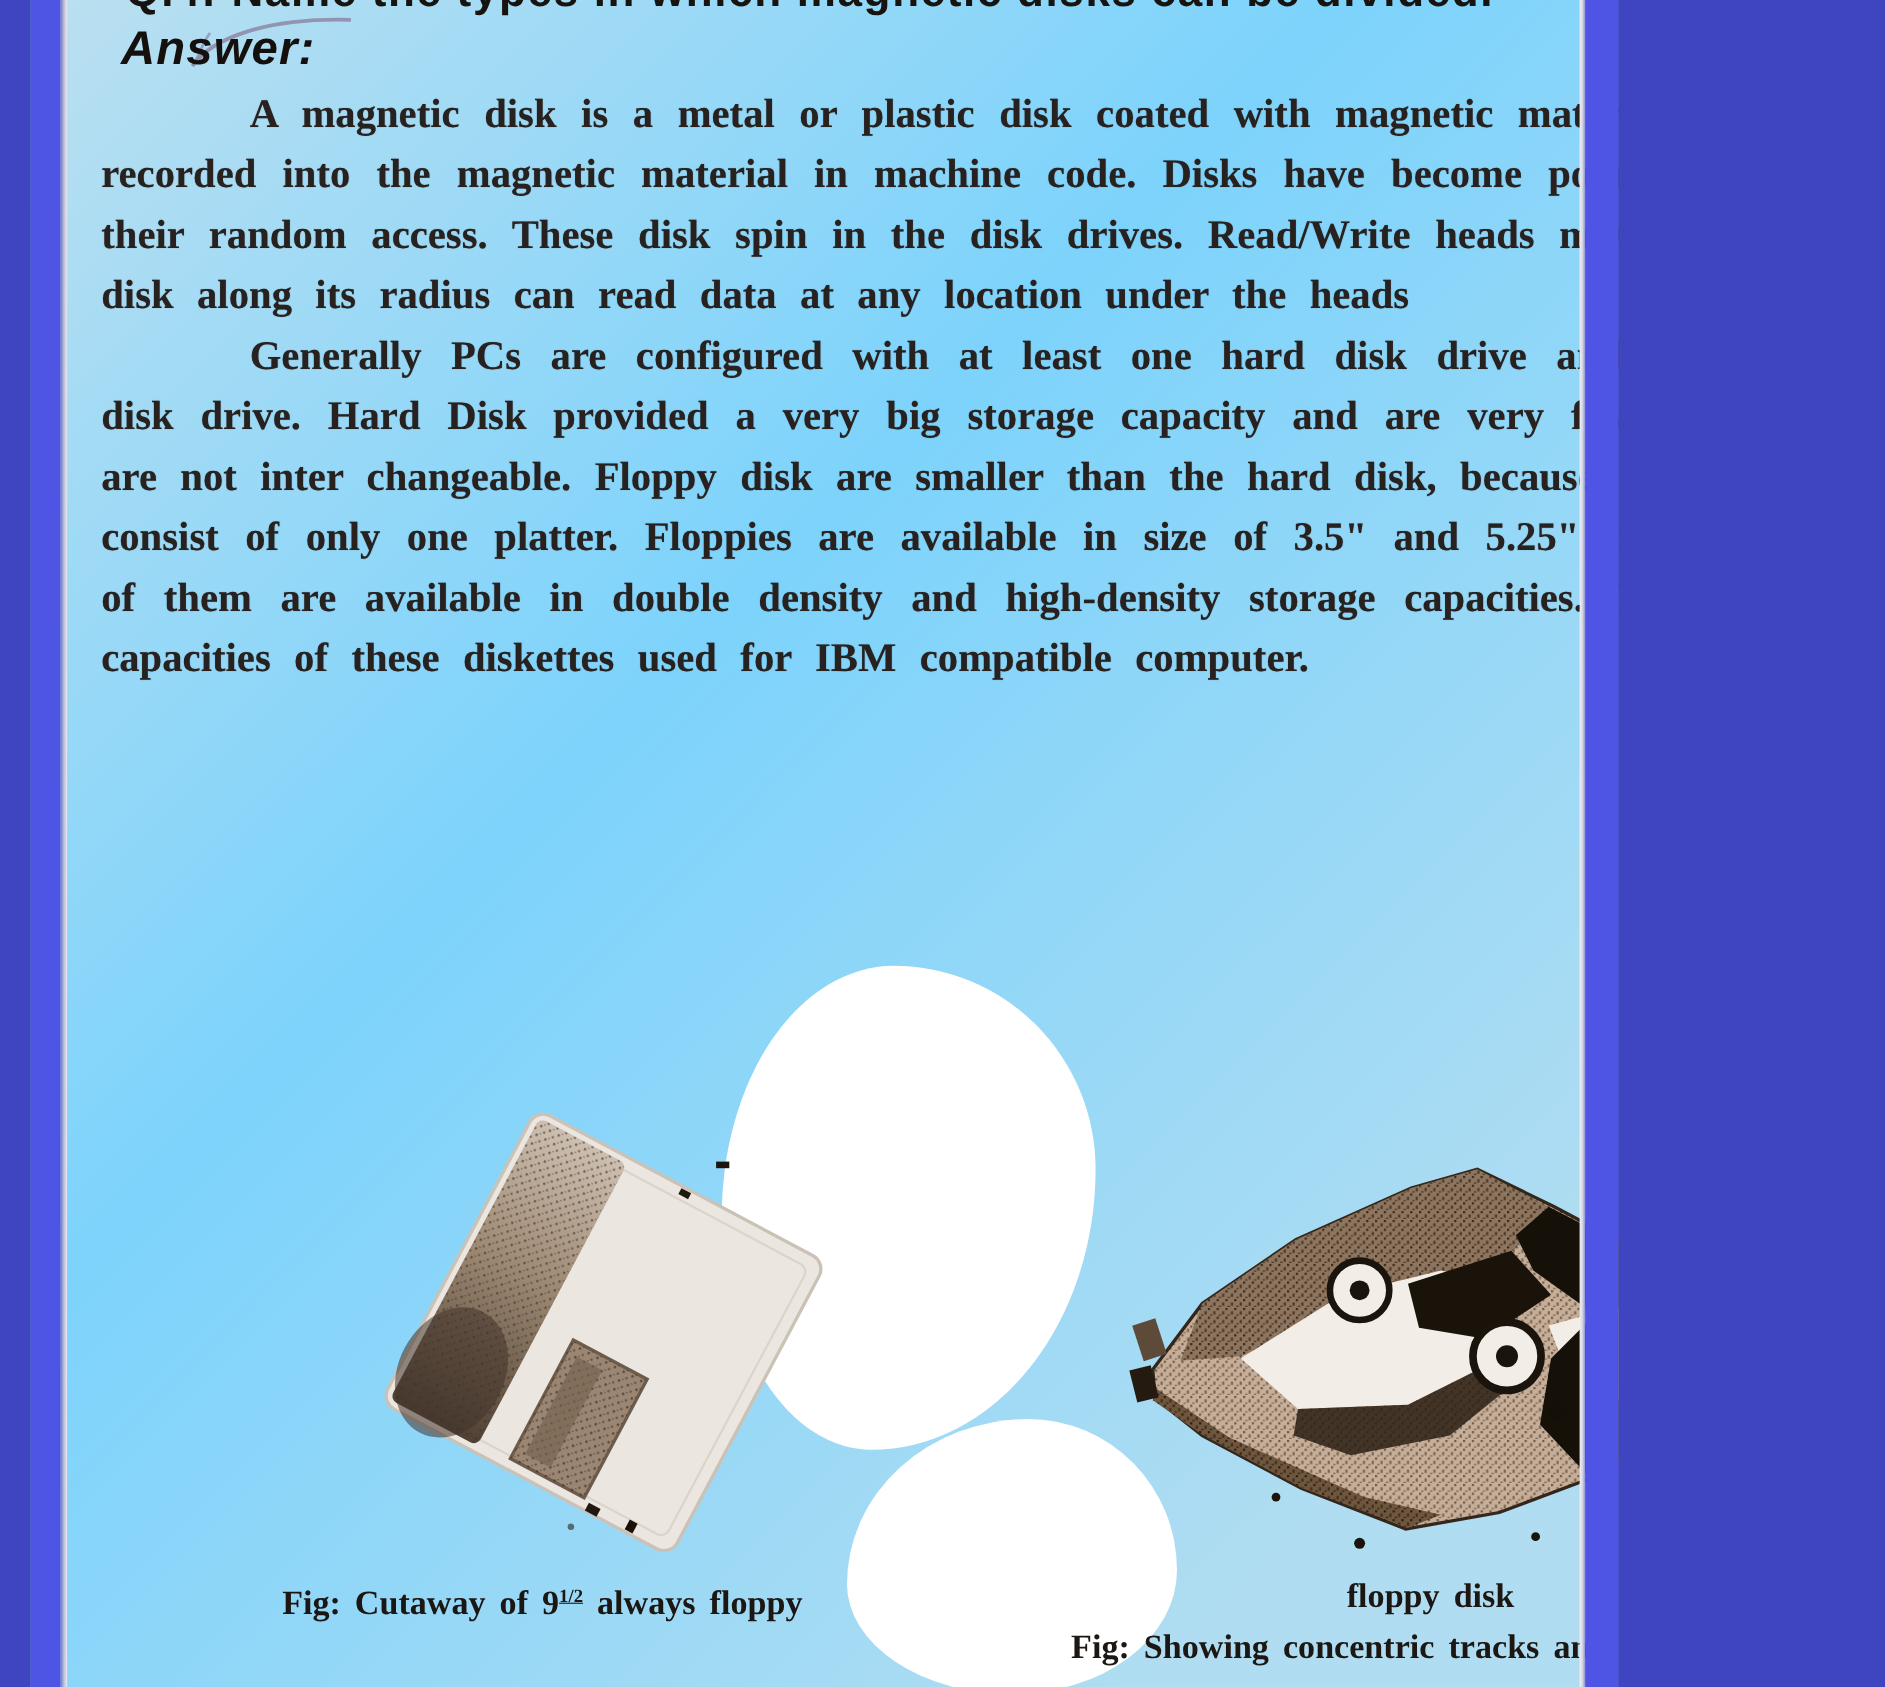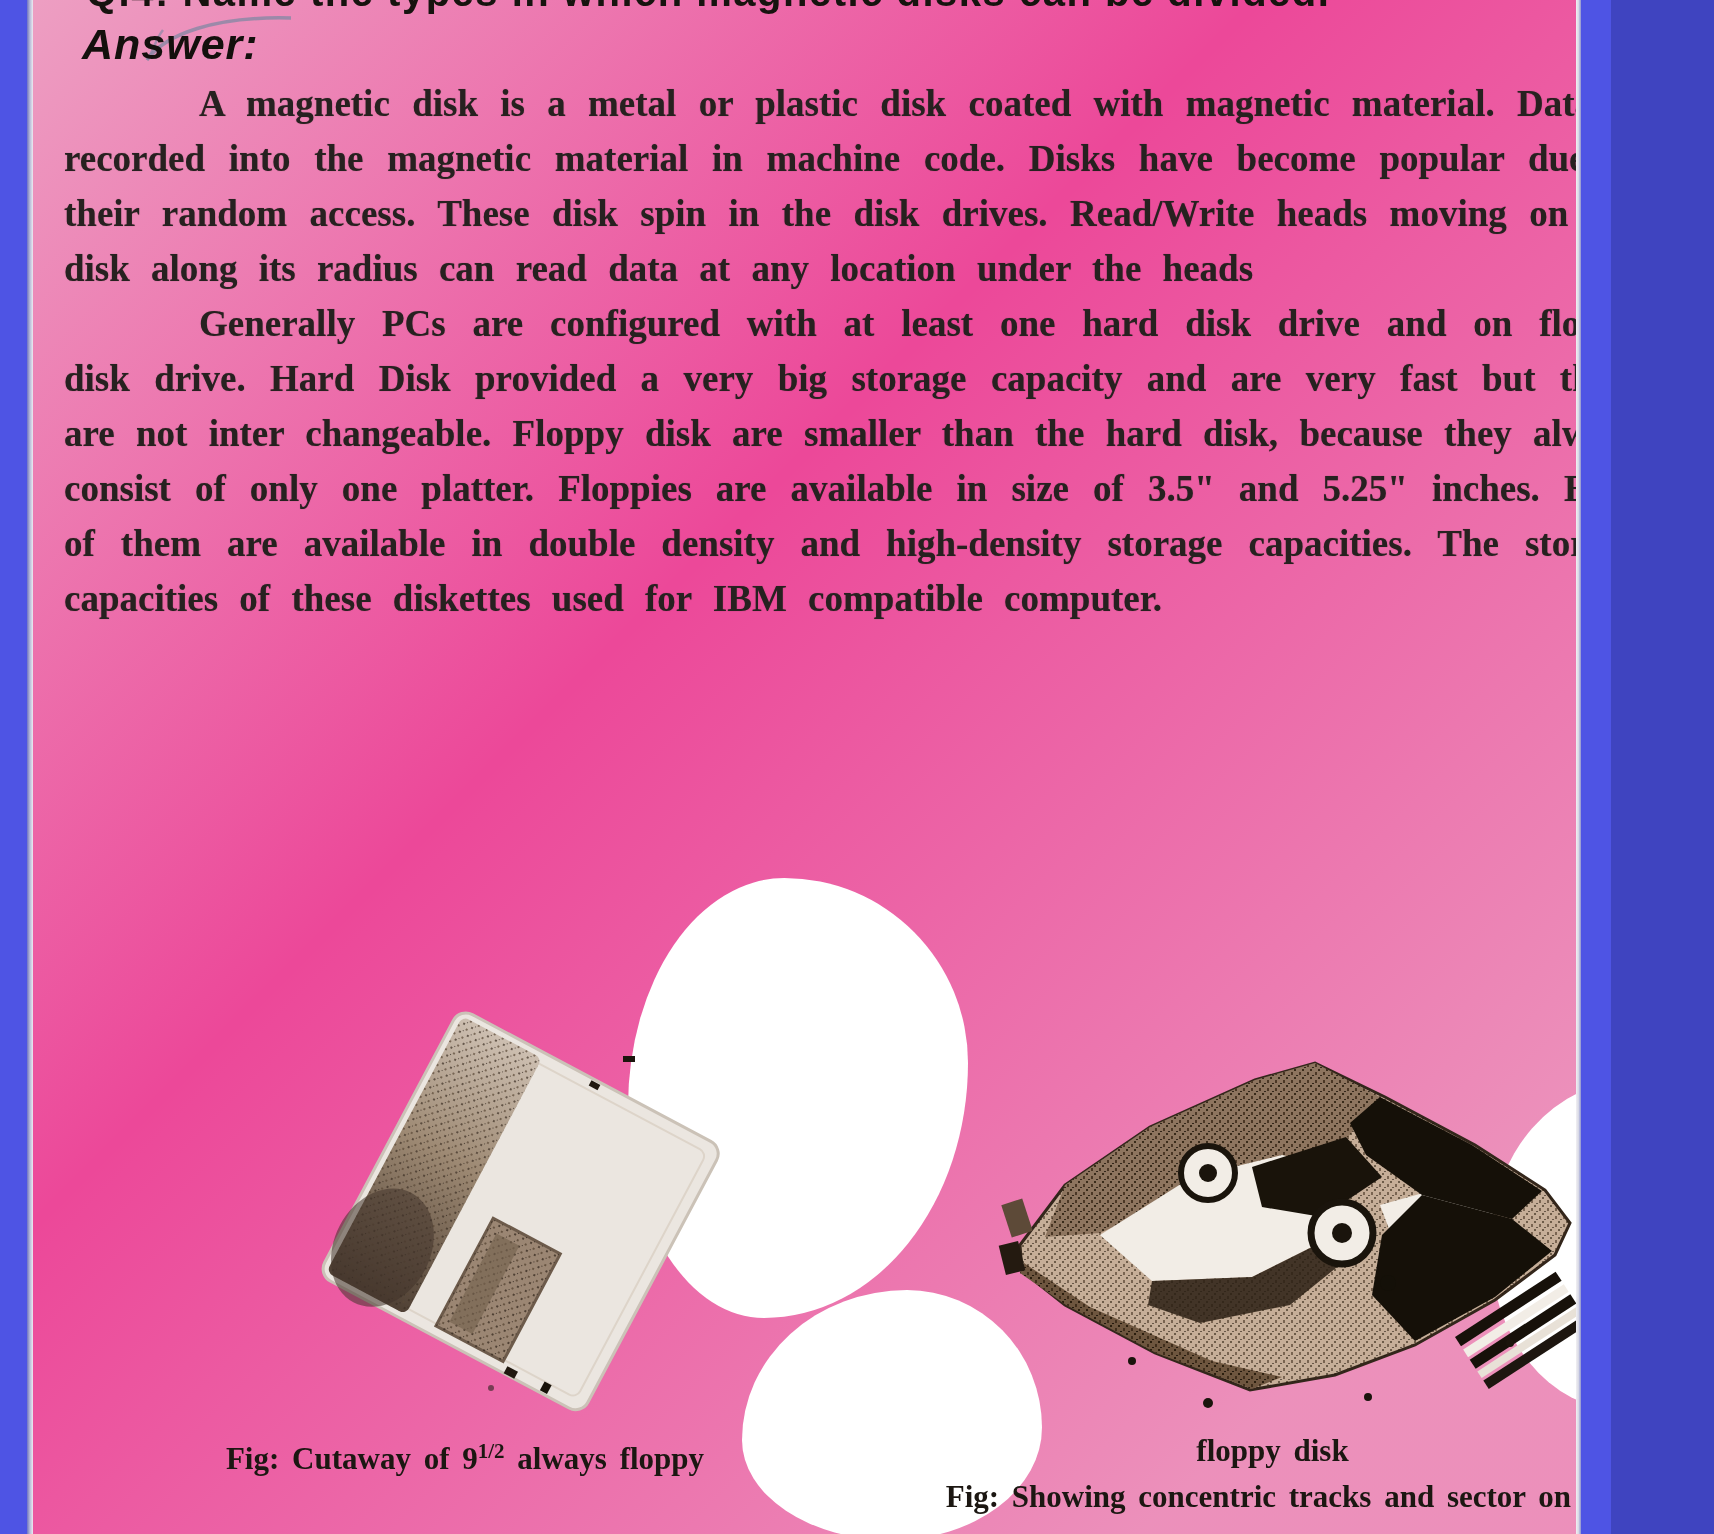--- a/index.html
+++ b/index.html
@@ -1,17 +1,17 @@
 <!DOCTYPE html>
 <html><head>
 <meta charset="utf-8">
 <style>
   html,body{margin:0;padding:0;background:#3f44c0;}
-  .screen{position:relative;width:1611px;height:1534px;overflow:hidden;
-          background:#ec4899;font-family:"Liberation Serif", serif;}
+  .screen{position:relative;width:1443px;height:1534px;overflow:hidden;
+          background:#7dd3fc;font-family:"Liberation Serif", serif;margin-left:28px;}
   
   .border-strip{position:absolute;top:0;bottom:0;background:#4e54e4;}
   .border-left{left:0;width:27px;}
   .border-right{right:0;width:30px;}
   .seam{position:absolute;top:0;bottom:0;}
   .seam-left{left:27px;width:6px;background:linear-gradient(to right,#6d72c2,#b9bcd9,#eceaf0);}
   .seam-right{right:30px;width:5px;background:linear-gradient(to left,#8d92cf,#d8d9e6,#f2f0f2);}
   
   .page-tone{position:absolute;inset:0;
      background:linear-gradient(135deg,rgba(238,234,230,.55),rgba(248,246,245,0) 40%,rgba(236,232,228,.45) 85%);}
@@ -38,21 +38,21 @@
      border-radius:60% 40% 45% 55% / 50% 60% 40% 50%;}
   
   .fig{position:absolute;}
   .fig-floppy{left:255px;top:1000px;}
   .fig-hdd{left:950px;top:1005px;}
   
   .caption{position:absolute;top:1428px;font-weight:bold;font-size:31px;color:#1c1712;
      text-align:center;line-height:46px;word-spacing:5px;}
   .caption-left{left:85px;width:760px;}
   .caption-right{left:875px;width:795px;}
-  .caption sup{font-size:21px;}
+  .caption sup{font-size:17px;text-decoration:underline;}
 </style>
 </head>
 <body>
 
 <div class="screen">
 
   <div class="page-tone"></div>
 
   <div class="clipped-heading">
     <span>Q.4: Name the types in which magnetic disks can be divided.</span>

